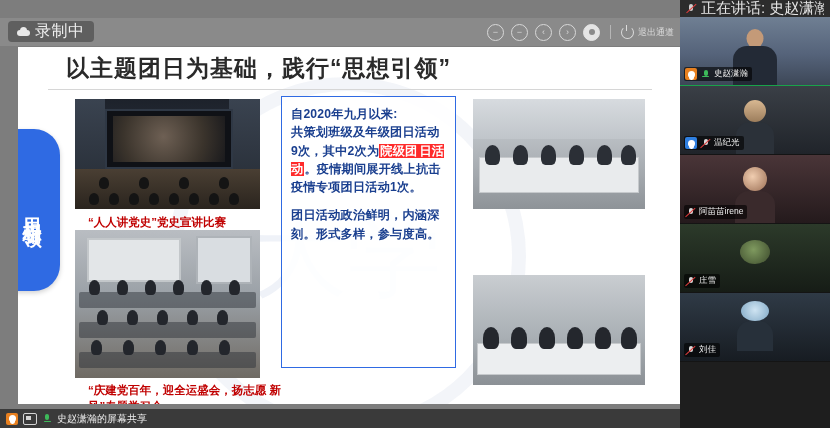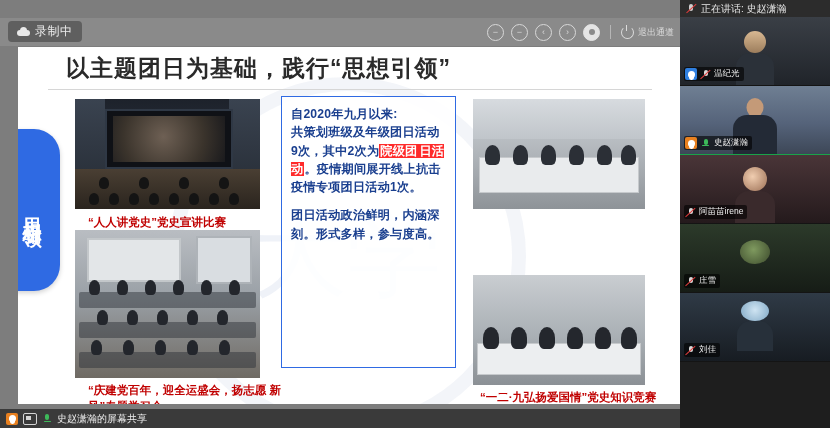--- a/index.html
+++ b/index.html
@@ -14,21 +14,21 @@
   .share-area{position:absolute;left:0;top:0;width:680px;height:428px;background:#7d7d7d;}
 
   .top-bar{position:absolute;left:0;top:18px;width:680px;height:28px;background:#8a8a8a;}
   .rec-pill{
     position:absolute;left:8px;top:3px;height:21px;display:flex;align-items:center;gap:5px;
     padding:0 9px;border-radius:4px;background:rgba(60,60,60,.55);
   }
   .rec-cloud{width:13px;height:9px;position:relative;}
   .rec-cloud:before{content:"";position:absolute;left:0;bottom:0;width:13px;height:6px;background:#e9e9e9;border-radius:3px;}
   .rec-cloud:after{content:"";position:absolute;left:3px;top:0;width:7px;height:7px;background:#e9e9e9;border-radius:50%;}
-  .rec-text{color:#ededed;font-size:12px;letter-spacing:.5px;}
+  .rec-text{color:#ededed;font-size:16px;letter-spacing:.5px;}
 
   .tool-cluster{position:absolute;right:6px;top:2px;height:24px;display:flex;align-items:center;gap:7px;}
   .tool-btn{
     width:15px;height:15px;border-radius:50%;border:1.3px solid #d8d8d8;
     display:flex;align-items:center;justify-content:center;color:#d8d8d8;font-size:9px;line-height:1;
   }
   .tool-btn.filled{background:#e4e4e4;border-color:#e4e4e4;}
   .tool-btn.filled:after{content:"";width:6px;height:6px;border-radius:50%;background:#8a8a8a;}
   .tool-sep{width:1px;height:14px;background:#c9c9c9;opacity:.7;margin:0 3px;}
   .tool-exit{display:flex;align-items:center;gap:4px;color:#dcdcdc;font-size:9px;}
@@ -110,21 +110,21 @@
   .gap{height:10px;}
 
   
   .rail{position:absolute;right:0;top:0;width:150px;height:428px;background:#1e1e1e;}
   .rail-head{
     height:17px;background:#2c2c2c;display:flex;align-items:center;gap:5px;padding:0 6px;box-sizing:border-box;
   }
   .mic-off{width:10px;height:10px;position:relative;flex:0 0 auto;}
   .mic-off:before{content:"";position:absolute;left:3px;top:0;width:4px;height:7px;border-radius:2px;background:#cfcfcf;}
   .mic-off:after{content:"";position:absolute;left:-1px;top:4.5px;width:13px;height:1.4px;background:#e03b3b;transform:rotate(-42deg);}
-  .rail-head-text{color:#e6e6e6;font-size:10px;white-space:nowrap;overflow:hidden;}
+  .rail-head-text{color:#e6e6e6;font-size:15px;white-space:nowrap;overflow:hidden;}
 
   .tile{position:relative;width:150px;height:68px;overflow:hidden;border-bottom:1px solid #141414;}
   .tile.active{outline:2px solid #19a34a;outline-offset:-2px;}
   .tile-bg{position:absolute;inset:0;}
   .name-chip{
     position:absolute;left:4px;bottom:4px;display:flex;align-items:center;gap:3px;
     background:rgba(0,0,0,.6);border-radius:2px;padding:1px 4px 1px 1px;max-width:130px;
   }
   .chip-av{width:12px;height:12px;border-radius:2px;background:#2f7fe0;display:flex;align-items:center;justify-content:center;flex:0 0 auto;}
   .chip-av.host{background:#e8801f;}
@@ -255,21 +255,20 @@
 
       <div class="photo ph4">
         <div class="tbl"></div>
         <div class="chairp" style="left:10px;bottom:36px"></div>
         <div class="chairp" style="left:38px;bottom:36px"></div>
         <div class="chairp" style="left:66px;bottom:36px"></div>
         <div class="chairp" style="left:94px;bottom:36px"></div>
         <div class="chairp" style="left:122px;bottom:36px"></div>
         <div class="chairp" style="left:148px;bottom:36px"></div>
       </div>
-      <div class="cap" style="left:462px;top:343px;">“一二·九弘扬爱国情”党史知识竞赛</div>
 
       <div class="card">
         <p>自2020年九月以来:</p>
         <p class="body">
           <span>共策划班级及年级团日活</span><span>动9次，其中2次为</span><span class="hl">院级团</span><span class="hl">日活动</span><span>。疫情期间展开线</span><span>上抗击疫情专项团日活动</span><span>1次。</span>
         </p>
         <div class="gap"></div>
         <p><span>团日活动政治鲜明，内涵</span><span>深刻。形式多样，参与度</span><span>高。</span></p>
       </div>
 
@@ -283,42 +282,42 @@
     </div>
   </div>
 
   <div class="rail">
 
     <div class="rail-head">
       <span class="mic-off"></span>
       <span class="rail-head-text">正在讲话: 史赵潇瀚</span>
     </div>
 
+    <div class="tile active">
+      <div class="tile-bg" style="background:linear-gradient(#6f7f93 0%,#55637a 55%,#3d4757 100%);"></div>
+      <div class="fig-head" style="top:12px;width:17px;height:19px;background:#c49a78;"></div>
+      <div class="fig-body" style="top:29px;width:44px;height:39px;background:#232a36;"></div>
+      <div class="name-chip">
+        <span class="chip-av host"></span>
+        <span class="chip-mic on"></span>
+        <span class="chip-name">史赵潇瀚</span>
+      </div>
+    </div>
+
     <div class="tile">
       <div class="tile-bg" style="background:linear-gradient(#3a3f46 0%,#20242a 100%);"></div>
       <div class="fig-head" style="top:14px;width:22px;height:22px;border-radius:50%;background:linear-gradient(#d8b892,#9c7d5c);"></div>
       <div class="fig-body" style="top:36px;width:38px;height:32px;background:#2b3139;"></div>
       <div class="name-chip">
         <span class="chip-av"></span>
         <span class="chip-mic off"></span>
         <span class="chip-name">温纪光</span>
       </div>
     </div>
 
-    <div class="tile active">
-      <div class="tile-bg" style="background:linear-gradient(#6f7f93 0%,#55637a 55%,#3d4757 100%);"></div>
-      <div class="fig-head" style="top:12px;width:17px;height:19px;background:#c49a78;"></div>
-      <div class="fig-body" style="top:29px;width:44px;height:39px;background:#232a36;"></div>
-      <div class="name-chip">
-        <span class="chip-av host"></span>
-        <span class="chip-mic on"></span>
-        <span class="chip-name">史赵潇瀚</span>
-      </div>
-    </div>
-
 
     <div class="tile">
       <div class="tile-bg" style="background:linear-gradient(#4a3538 0%,#241a1c 100%);"></div>
       <div class="fig-head" style="top:12px;width:24px;height:24px;border-radius:50%;background:radial-gradient(circle at 40% 40%,#f0cdb0,#9b6f55);"></div>
       <div class="fig-body" style="top:36px;width:40px;height:32px;background:#3a2a2c;"></div>
       <div class="name-chip">
         <span class="chip-mic off"></span>
         <span class="chip-name">阿苗苗irene</span>
       </div>
     </div>

